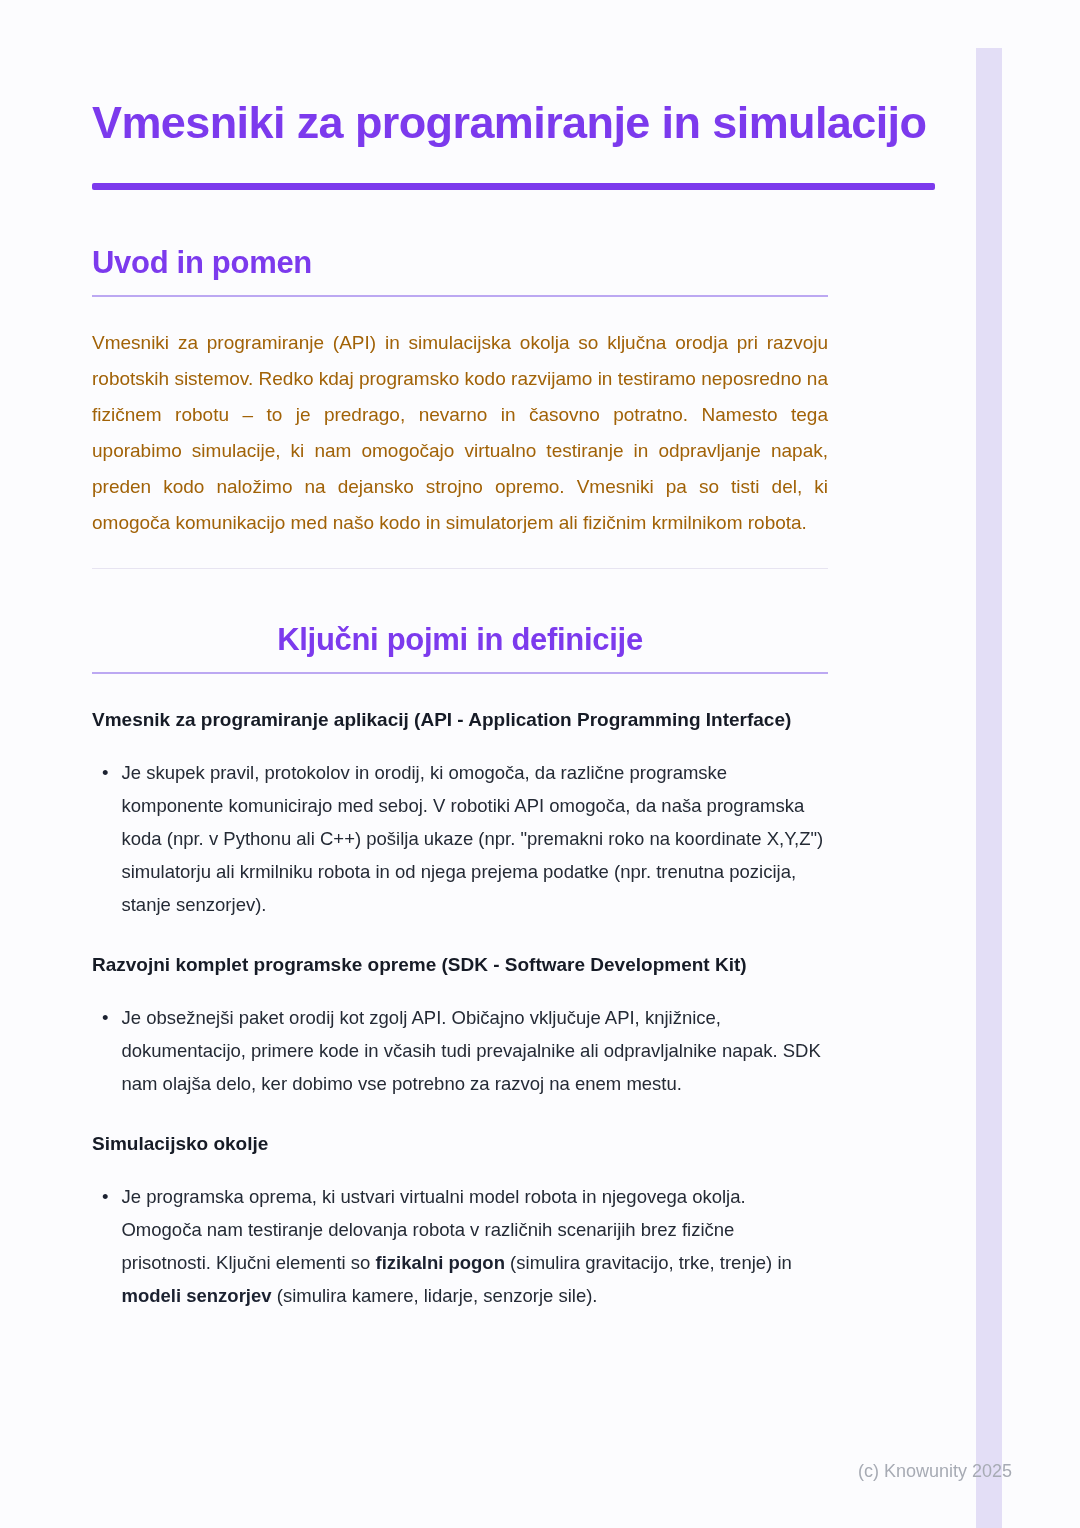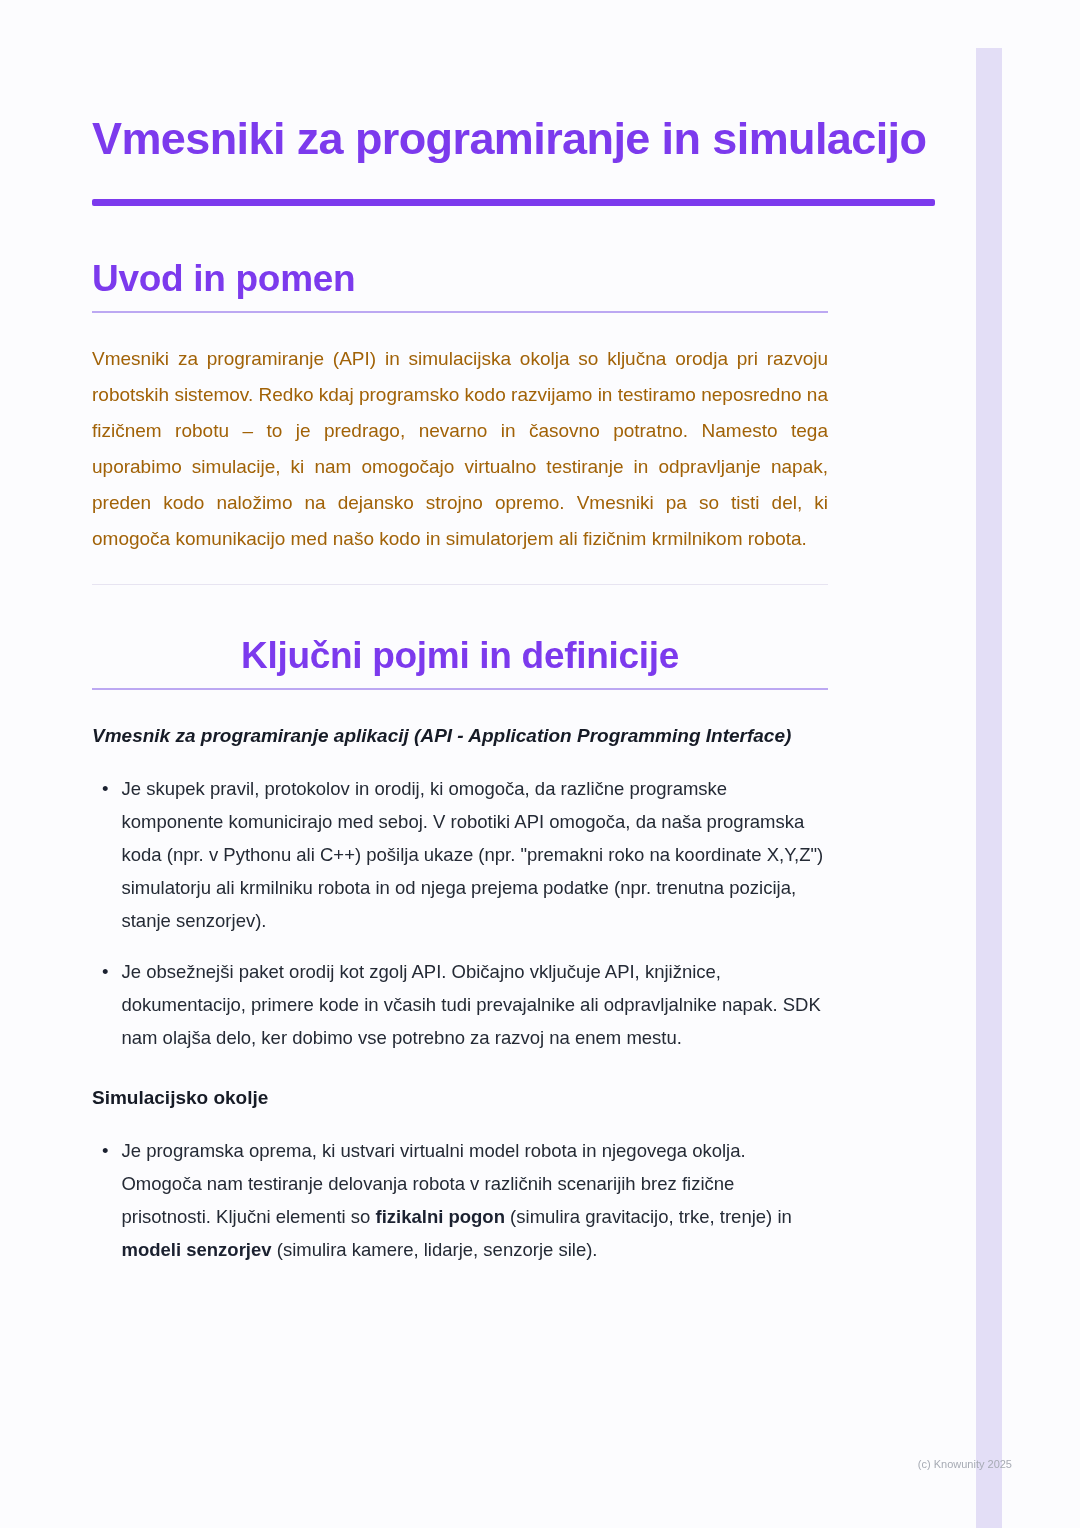--- a/index.html
+++ b/index.html
@@ -24,40 +24,39 @@
     width: 26px;
     background: #E3DEF6;
     z-index: 1;
   }
   .content {
     position: absolute;
     left: 92px;
     top: 0;
     width: 736px;
     z-index: 2;
-    margin-top: 16px;
   }
   .doc-title {
     margin-top: 94px;
     width: 852px;
     font-size: 45px;
     line-height: 1.3;
     font-weight: bold;
     letter-spacing: -0.6px;
     color: #7C3AED;
   }
   .title-rule {
     margin-top: 30px;
     width: 843px;
     height: 7px;
     border-radius: 2px;
     background: #7C3AED;
   }
   .section-heading {
-    font-size: 37px;
+    font-size: 31px;
     line-height: 38px;
     font-weight: bold;
     letter-spacing: -0.3px;
     color: #7C3AED;
   }
   .section-heading.intro { margin-top: 54px; }
   .section-heading.concepts { margin-top: 52px; text-align: center; }
   .section-underline {
     margin-top: 13px;
     width: 736px;
@@ -78,21 +77,21 @@
     background: #E7E4F1;
   }
   .term-title {
     margin-top: 26px;
     font-size: 19px;
     line-height: 36px;
     font-weight: bold;
     color: #161B26;
     text-align: justify;
   }
-  .term-title.first { margin-top: 28px; font-style: italic; }
+  .term-title.first { margin-top: 28px; }
   .bullet-list {
     margin-top: 18px;
     list-style: none;
   }
   .bullet-list li {
     display: flex;
     align-items: flex-start;
     padding-left: 10px;
     gap: 13px;
     font-size: 18.5px;
@@ -103,22 +102,22 @@
     flex: 0 0 auto;
     font-size: 18.5px;
     line-height: 33px;
     color: #1b2130;
   }
   .bullet-text { flex: 1 1 auto; }
   .seg-bold { font-weight: bold; color: #1b2130; }
   .footer-credit {
     position: absolute;
     right: 68px;
-    bottom: 58px;
-    font-size: 11px;
+    bottom: 46px;
+    font-size: 18px;
     color: #A7ABB4;
     z-index: 3;
   }
 </style>
 </head>
 <body>
 
 <div class="page">
 
   <div class="side-stripe"></div>
@@ -141,20 +140,21 @@
     <h3 class="term-title first">Vmesnik za programiranje aplikacij (API - Application Programming Interface)</h3>
     <ul class="bullet-list">
       <li>
         <span class="bullet-dot">•</span>
         <span class="bullet-text">
           <span>Je skupek pravil, protokolov in orodij, ki omogoča, da različne programske komponente komunicirajo med seboj. V robotiki API omogoča, da naša programska koda (npr. v Pythonu ali C++) pošilja ukaze (npr. "premakni roko na koordinate X,Y,Z") simulatorju ali krmilniku robota in od njega prejema podatke (npr. trenutna pozicija, stanje senzorjev).</span>
         </span>
       </li>
     </ul>
 
+    <h3 class="term-title">Razvojni komplet programske opreme (SDK - Software Development Kit)</h3>
     <ul class="bullet-list">
       <li>
         <span class="bullet-dot">•</span>
         <span class="bullet-text">
           <span>Je obsežnejši paket orodij kot zgolj API. Običajno vključuje API, knjižnice, dokumentacijo, primere kode in včasih tudi prevajalnike ali odpravljalnike napak. SDK nam olajša delo, ker dobimo vse potrebno za razvoj na enem mestu.</span>
         </span>
       </li>
     </ul>
 
     <h3 class="term-title">Simulacijsko okolje</h3>

